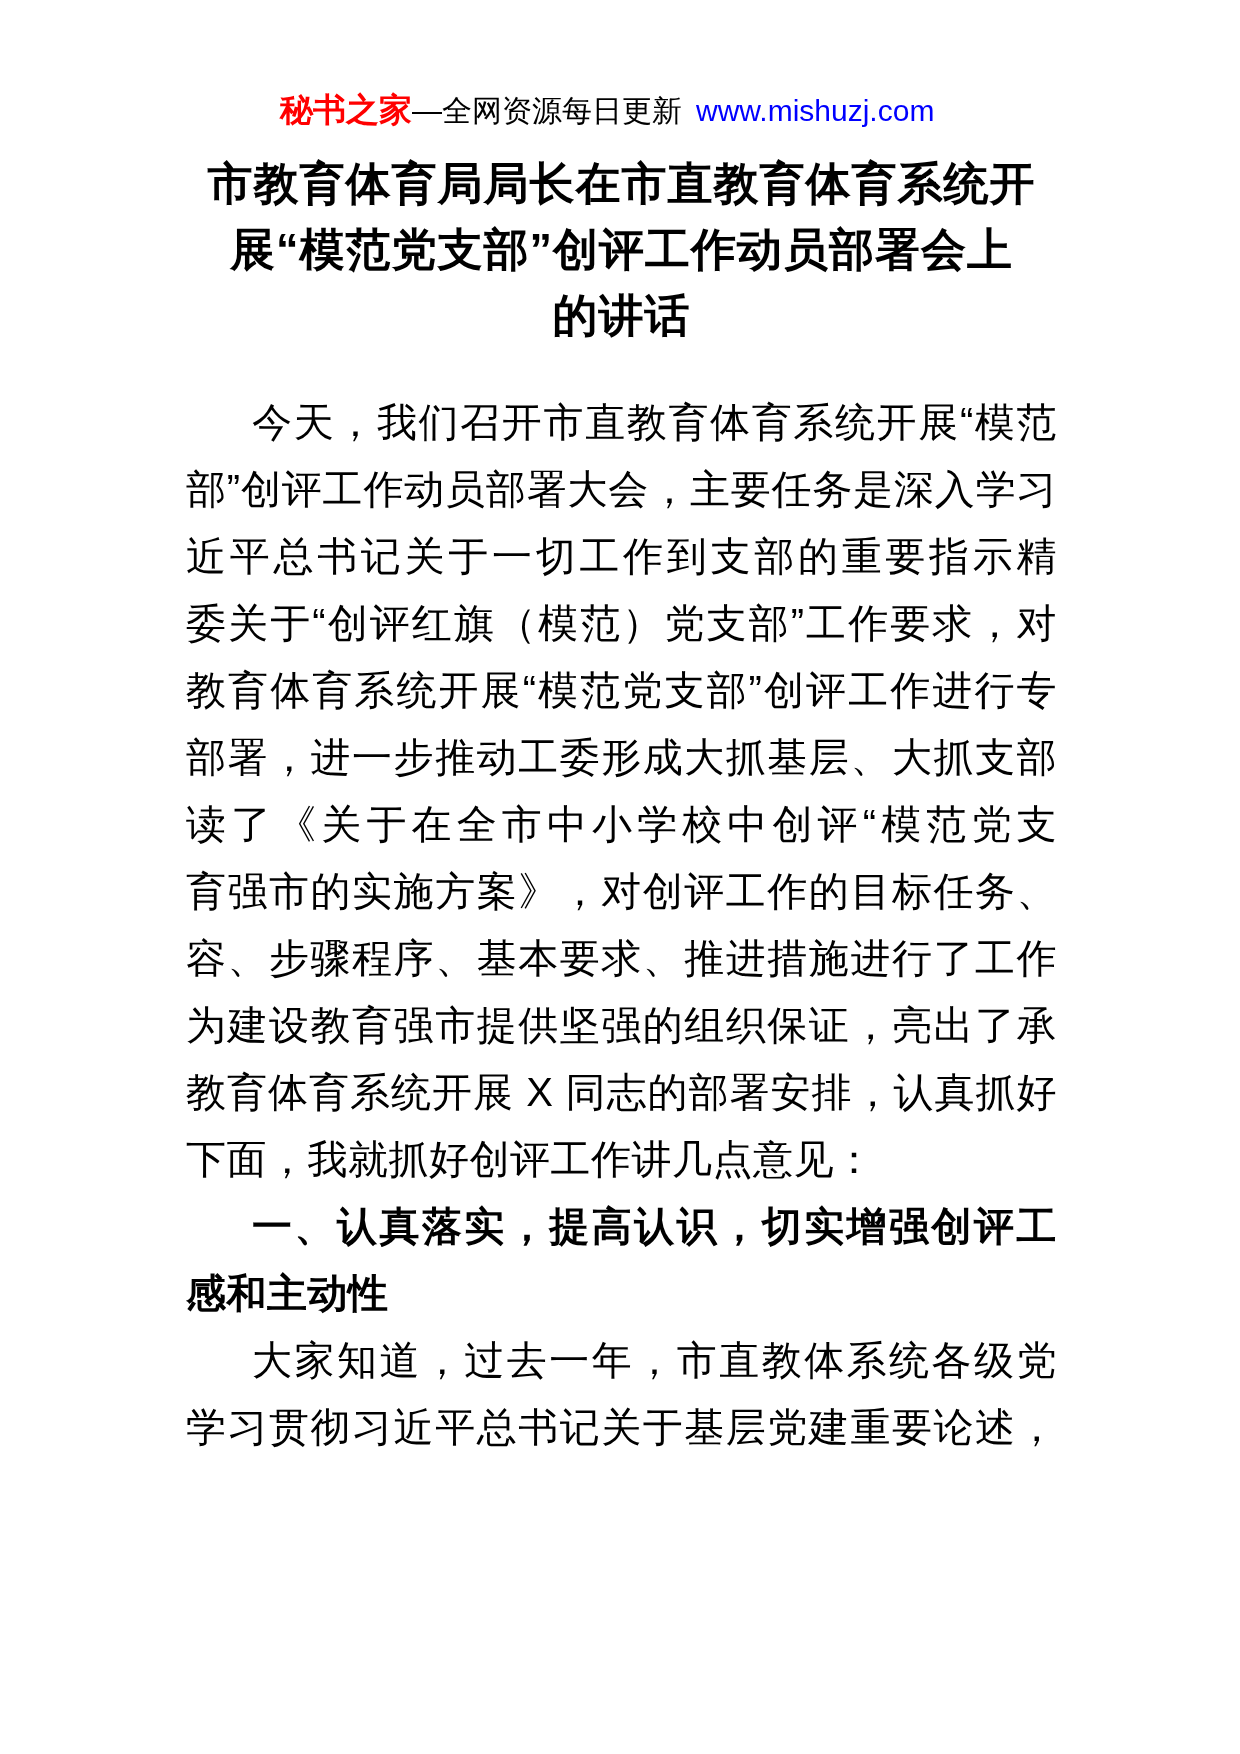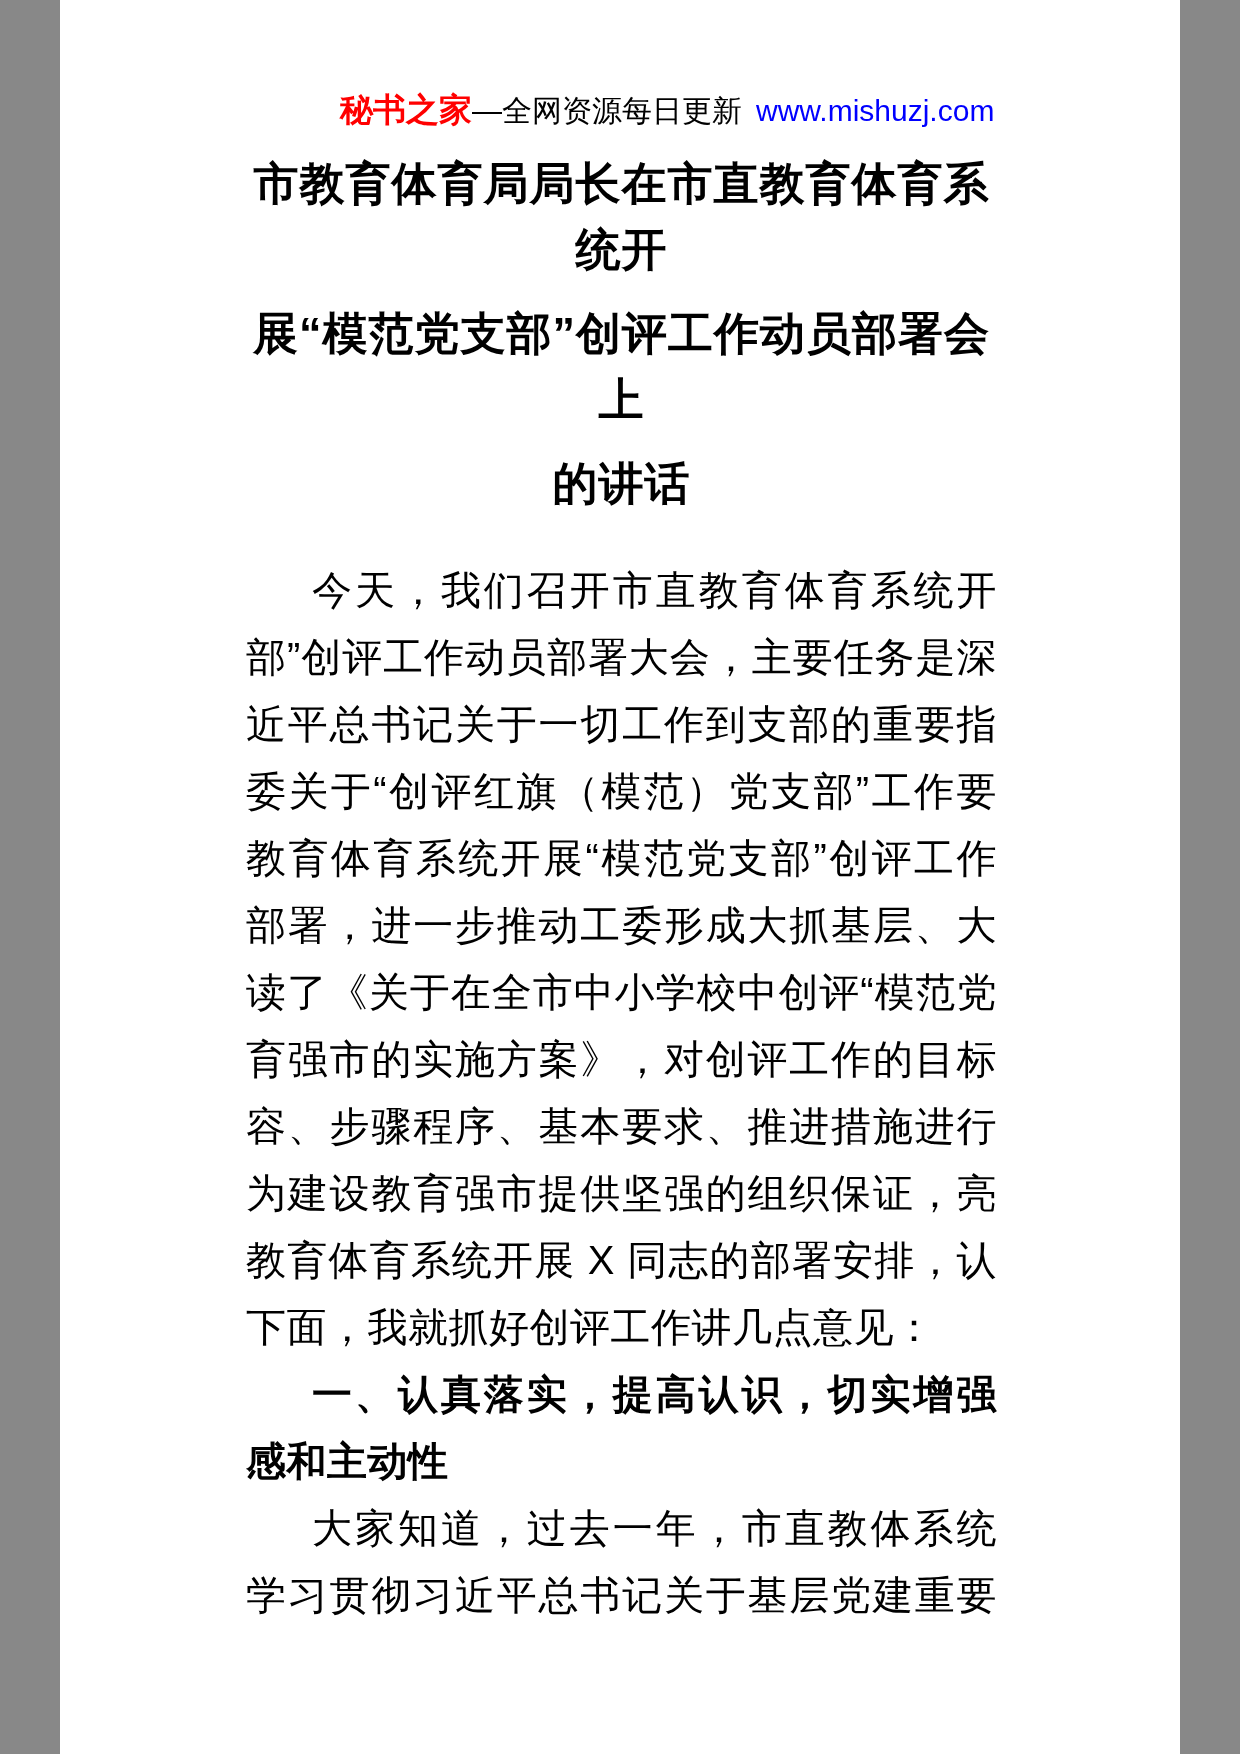--- a/index.html
+++ b/index.html
@@ -3,21 +3,21 @@
 <meta charset="utf-8">
 <style>
   html, body {
     margin: 0;
     padding: 0;
     background: #888;
     font-family: "Liberation Sans", "DejaVu Sans", sans-serif;
   }
   .page {
     position: relative;
-    width: 1120px;
+    width: 1240px;
     height: 1754px;
     margin: 0 auto;
     background: #ffffff;
     box-sizing: border-box;
     padding: 90px 183px 0 186px;
     color: #000000;
     overflow: hidden;
   }
   
   .header {
@@ -41,21 +41,21 @@
   }
   
   .title {
     margin: 20px 0 0 0;
     font-size: 45px;
     line-height: 66px;
     font-weight: bold;
     text-align: center;
     letter-spacing: 1px;
   }
-  .title .tline { display: block; margin-top: 18px; }
+  .title .tline { display: block; }
   
   .bodytext { margin-top: 40px; }
   .line {
     margin: 0;
     font-size: 40px;
     line-height: 67px;
     letter-spacing: 0.5px;
     text-align: justify;
     text-align-last: left;
     text-justify: inter-character;

